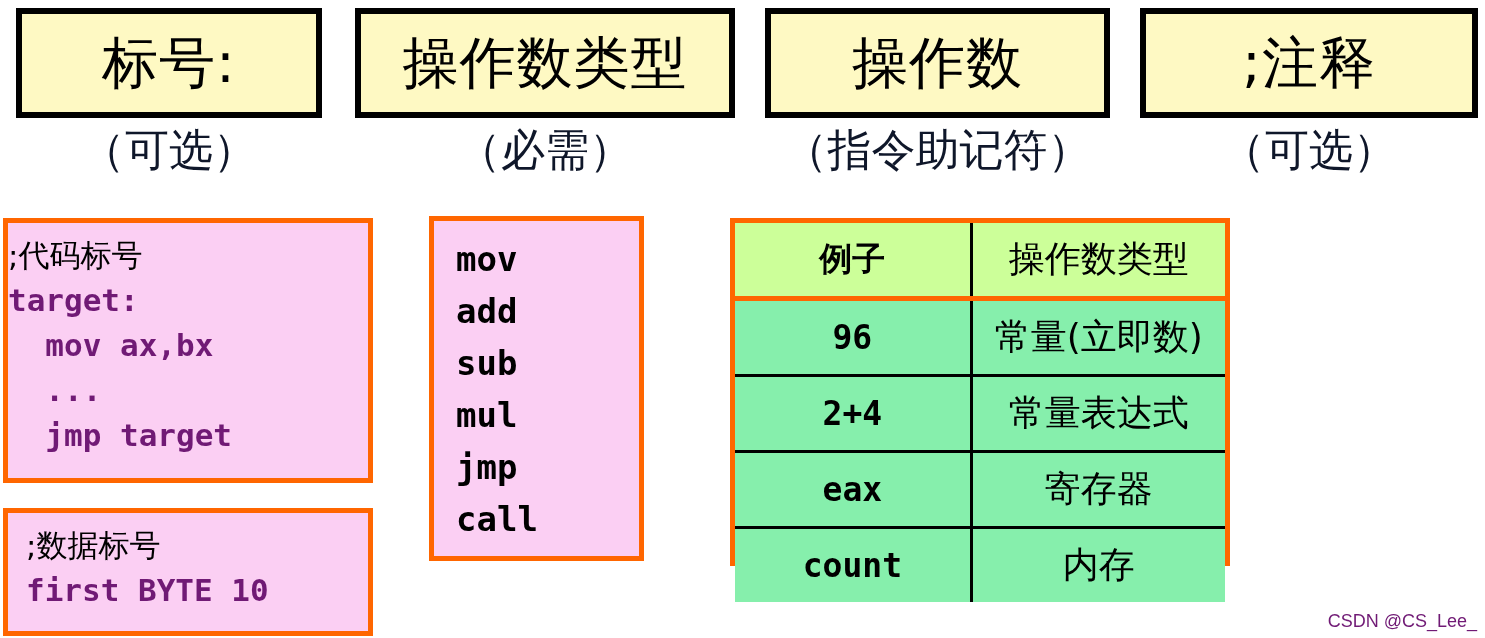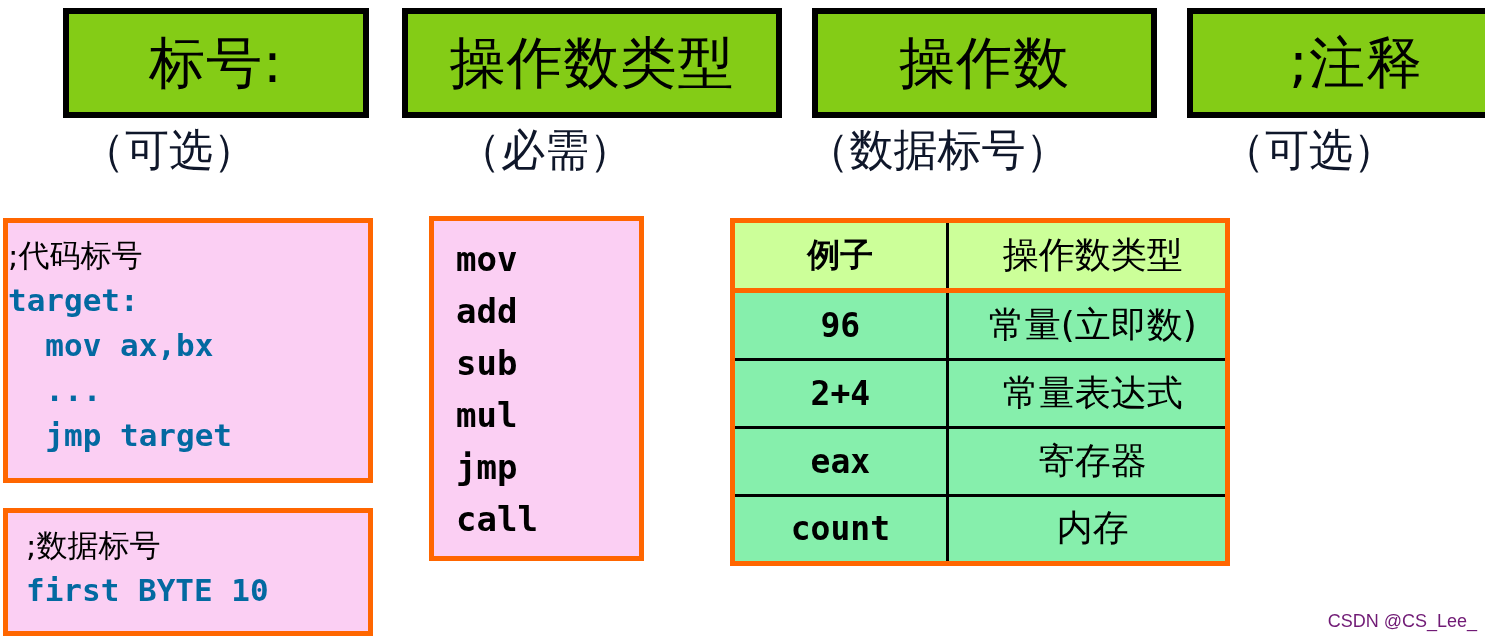--- a/index.html
+++ b/index.html
@@ -11,53 +11,52 @@
     width: 1485px;
     height: 638px;
     position: relative;
     overflow: hidden;
     font-family: "Liberation Sans", "DejaVu Sans", sans-serif;
   }
 
   
   .hdr-box {
     position: absolute;
-    background: #84cc16;
+    background: #fef9c3;
     border: 6px solid #000000;
     box-sizing: border-box;
     display: flex;
     align-items: center;
     justify-content: center;
     color: #000;
     font-size: 56px;
     line-height: 1;
     font-weight: 400;
     letter-spacing: 1px;
     font-family: "DejaVu Sans", "Liberation Sans", sans-serif;
-    margin-left: 47px;
   }
   .hdr-sub {
     position: absolute;
     text-align: center;
     color: #0f172a;
     font-size: 44px;
     line-height: 1;
     font-family: "DejaVu Sans", "Liberation Sans", sans-serif;
     white-space: nowrap;
   }
 
   
   .pink-box {
     position: absolute;
     background: #FBCFF3;
     border: 5px solid #FF6600;
     box-sizing: border-box;
   }
   .code-line {
-    color: #0369a1;
+    color: #701a75;
     white-space: pre;
     font-family: "DejaVu Sans Mono", "Liberation Mono", monospace;
     font-weight: bold;
     font-size: 31px;
     line-height: 45px;
   }
   .cn-line {
     color: #000;
     white-space: pre;
     font-family: "DejaVu Sans", "Liberation Sans", sans-serif;
@@ -80,21 +79,21 @@
     box-sizing: border-box;
     border-collapse: collapse;
   }
   .op-table table {
     width: 100%;
     height: 100%;
     border-collapse: collapse;
     table-layout: fixed;
   }
   .op-table td {
-    padding: 0;
+    padding: 12px;
     margin: 0;
     text-align: center;
     vertical-align: middle;
     color: #000;
   }
   .th-cell {
     background: #CCFF99;
     font-family: "DejaVu Sans", "Liberation Sans", sans-serif;
     font-size: 36px;
   }
@@ -148,21 +147,21 @@
   <span>操作数类型</span>
 </div>
 <div class="hdr-sub" style="left:355px; top:128px; width:380px;">
   <span>（必需）</span>
 </div>
 
 <div class="hdr-box" style="left:765px; top:8px; width:345px; height:110px;">
   <span>操作数</span>
 </div>
 <div class="hdr-sub" style="left:755px; top:128px; width:365px;">
-  <span>（数据标号）</span>
+  <span>（指令助记符）</span>
 </div>
 
 <div class="hdr-box" style="left:1140px; top:8px; width:338px; height:110px;">
   <span>;注释</span>
 </div>
 <div class="hdr-sub" style="left:1140px; top:128px; width:338px;">
   <span>（可选）</span>
 </div>
 
 <div class="pink-box" style="left:3px; top:218px; width:370px; height:265px; padding:10px 0 0 0;">

